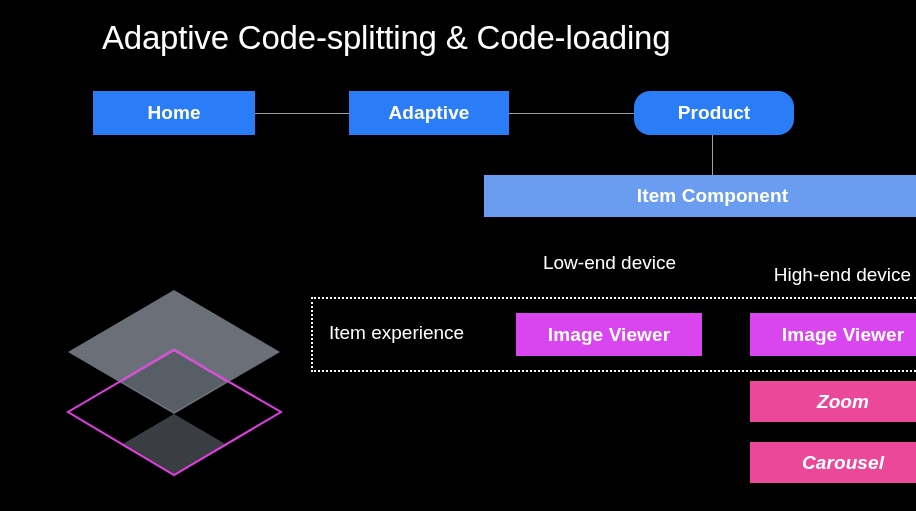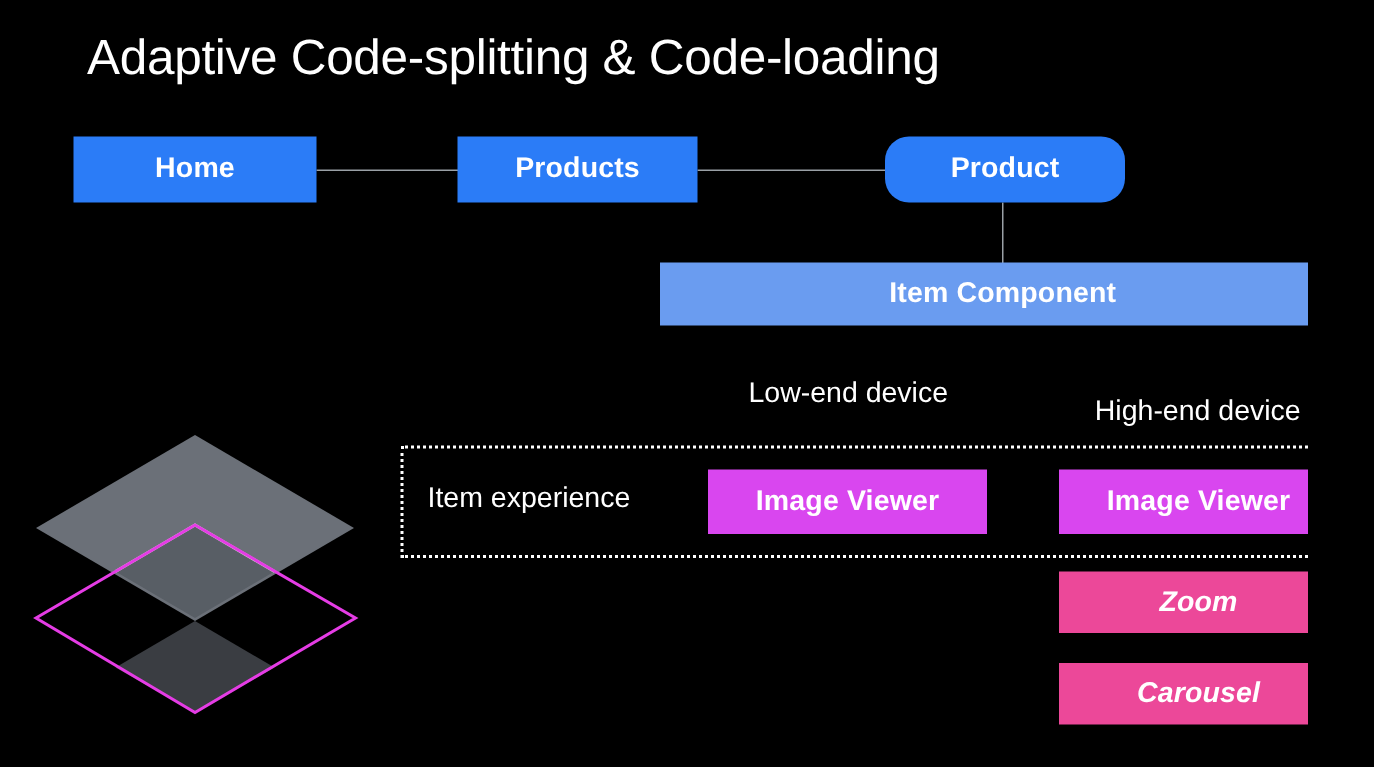--- a/index.html
+++ b/index.html
@@ -7,20 +7,21 @@
     padding: 0;
     background: #000000;
   }
   #slide {
     position: relative;
     width: 872px;
     height: 511px;
     background: #000000;
     overflow: hidden;
     font-family: "Liberation Sans", sans-serif;
+    margin-left: 44px;
     -webkit-font-smoothing: antialiased;
   }
 
   
   .slide-title {
     position: absolute;
     left: 58px;
     top: 19px;
     font-size: 33px;
     font-weight: 400;
@@ -103,21 +104,21 @@
 
   <div class="connector connector-h" style="left:211px; top:113px; width:95px;"></div>
   <div class="connector connector-h" style="left:465px; top:113px; width:126px;"></div>
   <div class="connector connector-v" style="left:668px; top:135px; height:41px;"></div>
 
   <div class="node node-nav" style="left:49px; top:91px; width:162px; height:44px;">
     <span>Home</span>
   </div>
 
   <div class="node node-nav" style="left:305px; top:91px; width:160px; height:44px;">
-    <span>Products</span>
+    <span>Adaptive</span>
   </div>
 
   <div class="node node-nav" style="left:590px; top:91px; width:160px; height:44px;border-radius:16px;">
     <span>Product</span>
   </div>
 
   <div class="node node-child" style="left:440px; top:175px; width:457px; height:42px;">
     <span>Item Component</span>
   </div>
 

